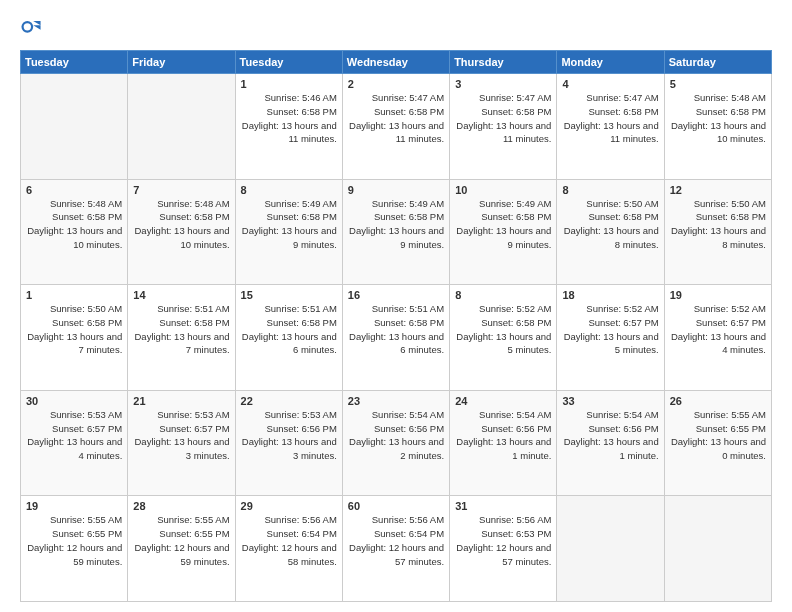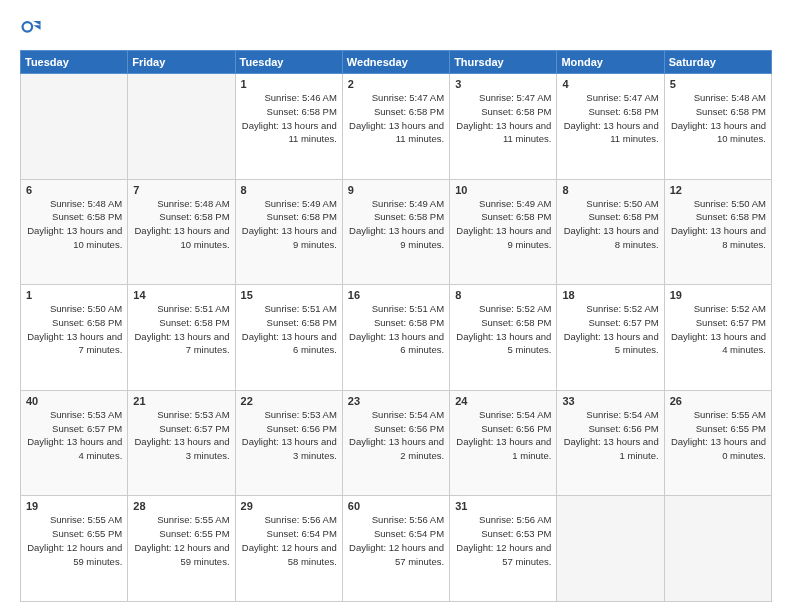--- a/index.html
+++ b/index.html
@@ -211,21 +211,21 @@
             <span class="day-num">18</span>
             <div class="cell-info">Sunrise: 5:52 AM<br>Sunset: 6:57 PM<br>Daylight: 13 hours and 5 minutes.</div>
           </td>
           <td>
             <span class="day-num">19</span>
             <div class="cell-info">Sunrise: 5:52 AM<br>Sunset: 6:57 PM<br>Daylight: 13 hours and 4 minutes.</div>
           </td>
         </tr>
         <tr>
           <td>
-            <span class="day-num">40</span>
+            <span class="day-num">30</span>
             <div class="cell-info">Sunrise: 5:53 AM<br>Sunset: 6:57 PM<br>Daylight: 13 hours and 4 minutes.</div>
           </td>
           <td>
             <span class="day-num">21</span>
             <div class="cell-info">Sunrise: 5:53 AM<br>Sunset: 6:57 PM<br>Daylight: 13 hours and 3 minutes.</div>
           </td>
           <td>
             <span class="day-num">22</span>
             <div class="cell-info">Sunrise: 5:53 AM<br>Sunset: 6:56 PM<br>Daylight: 13 hours and 3 minutes.</div>
           </td>

